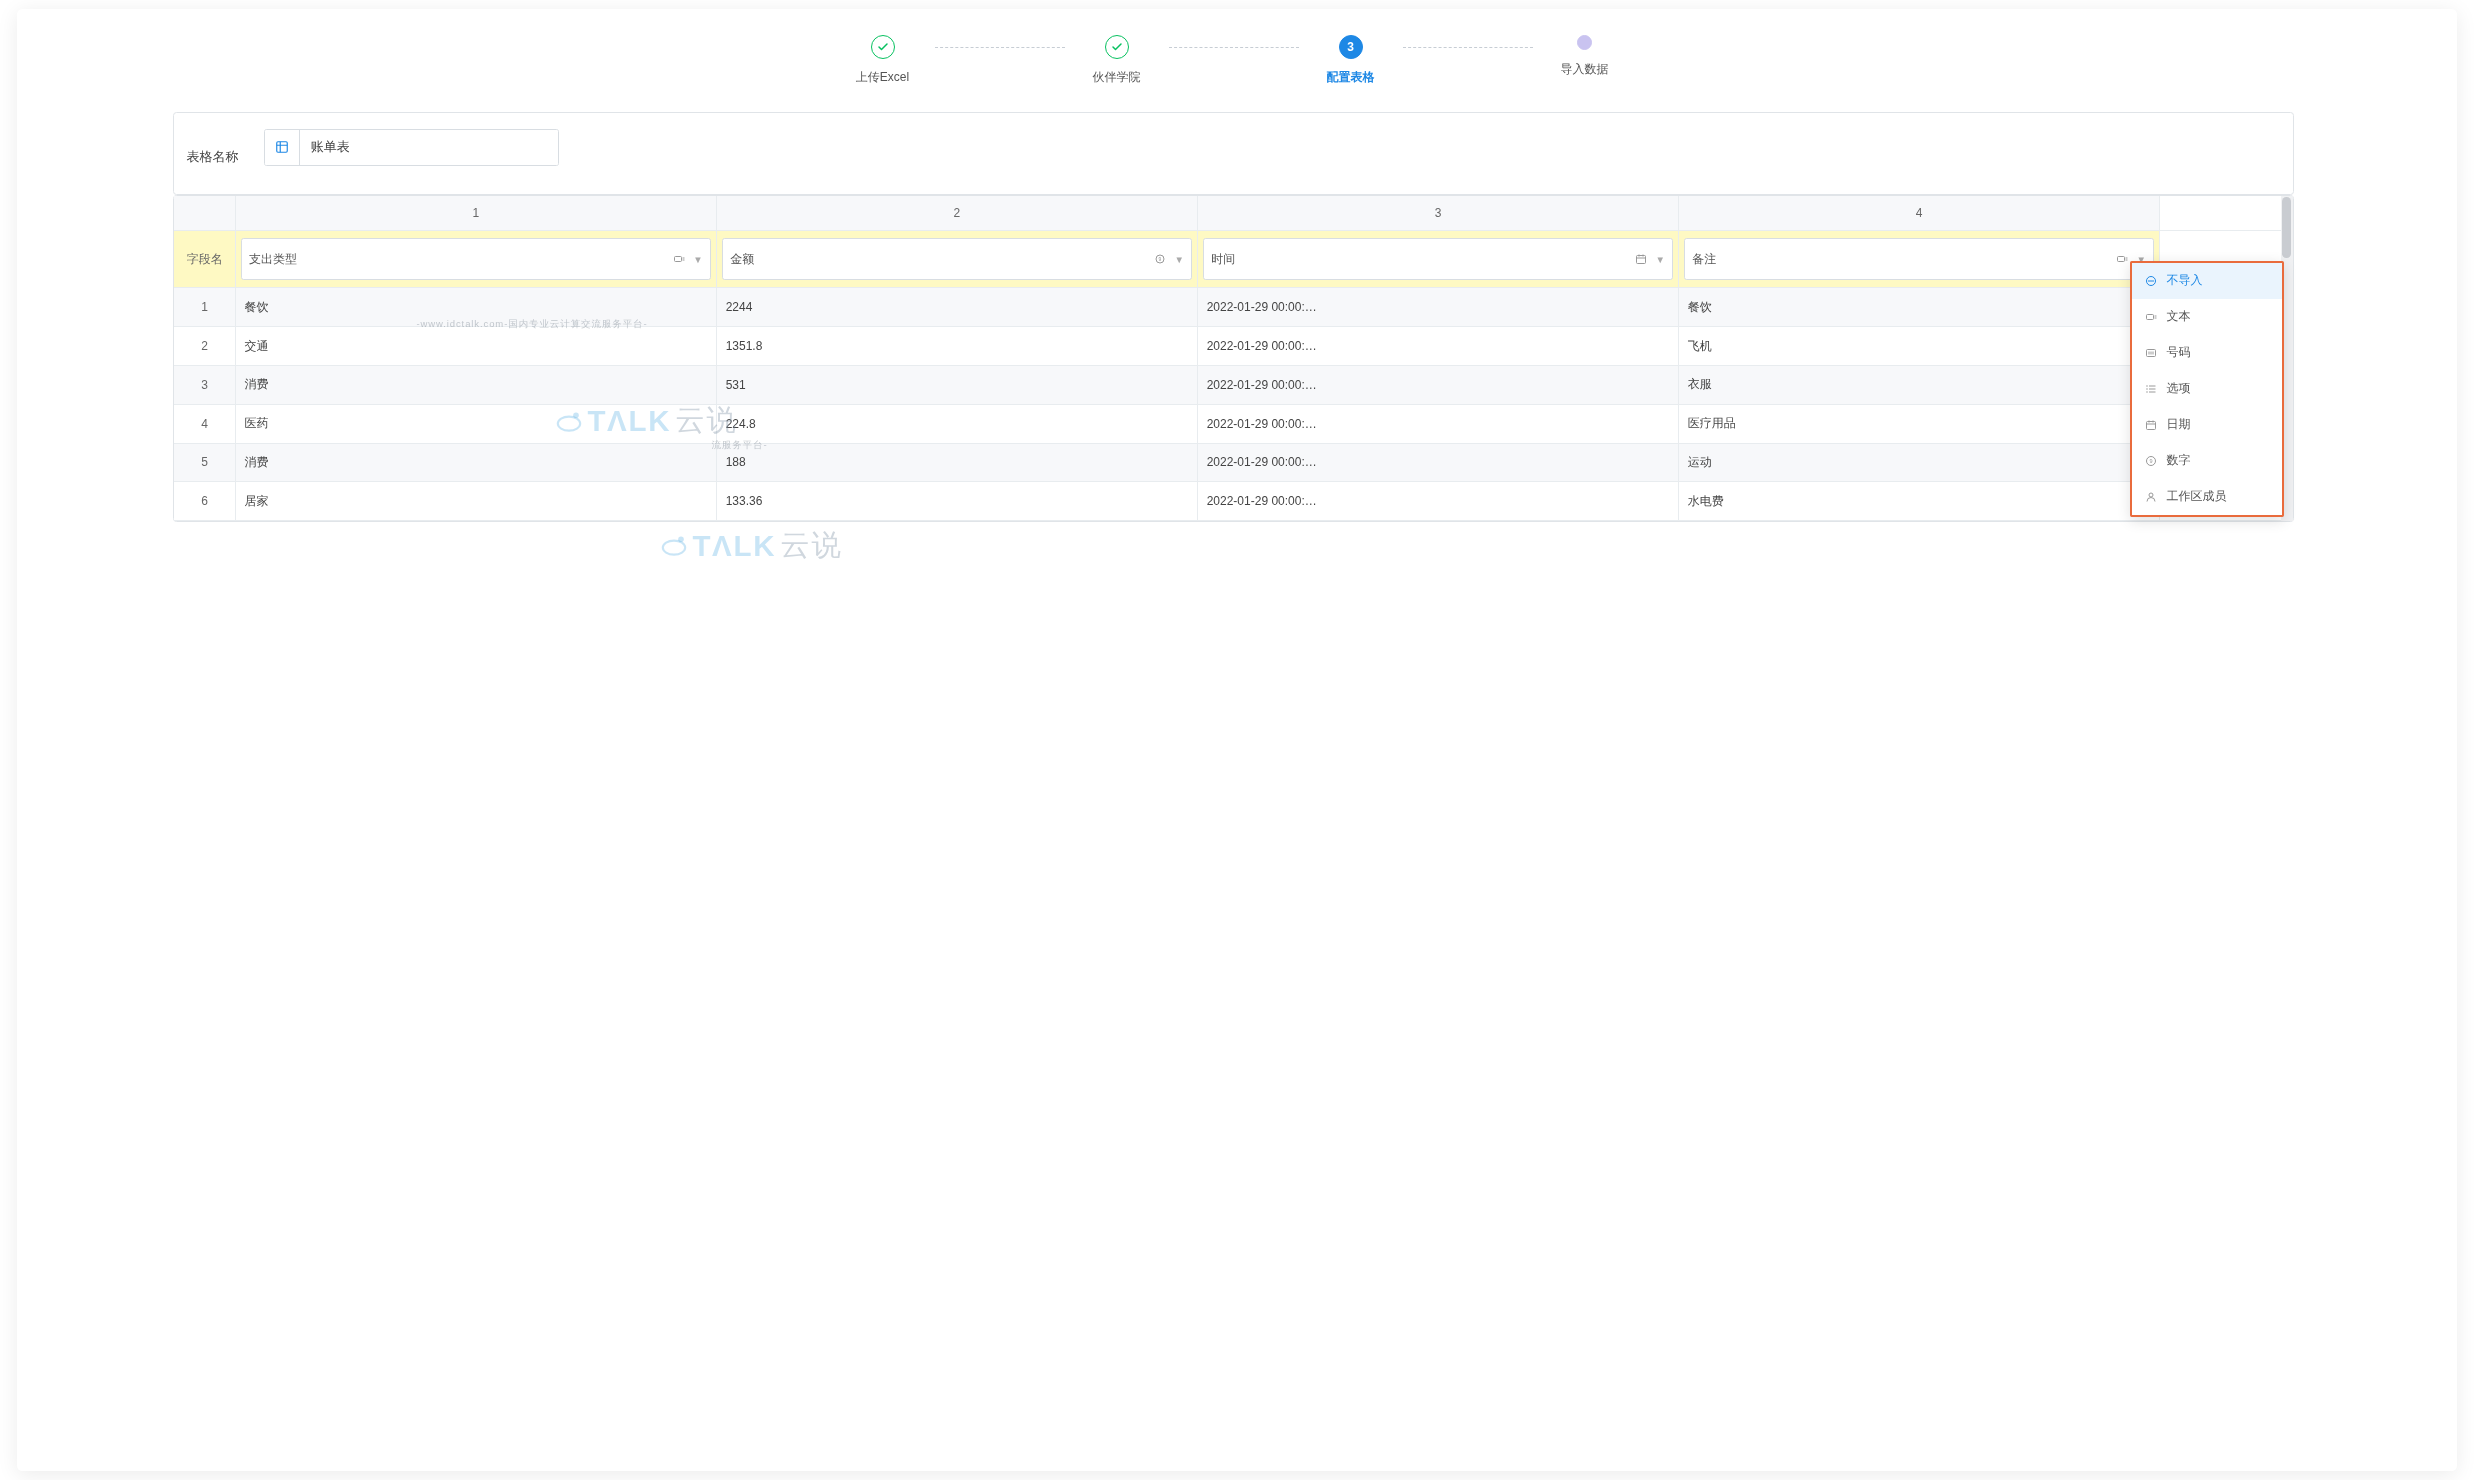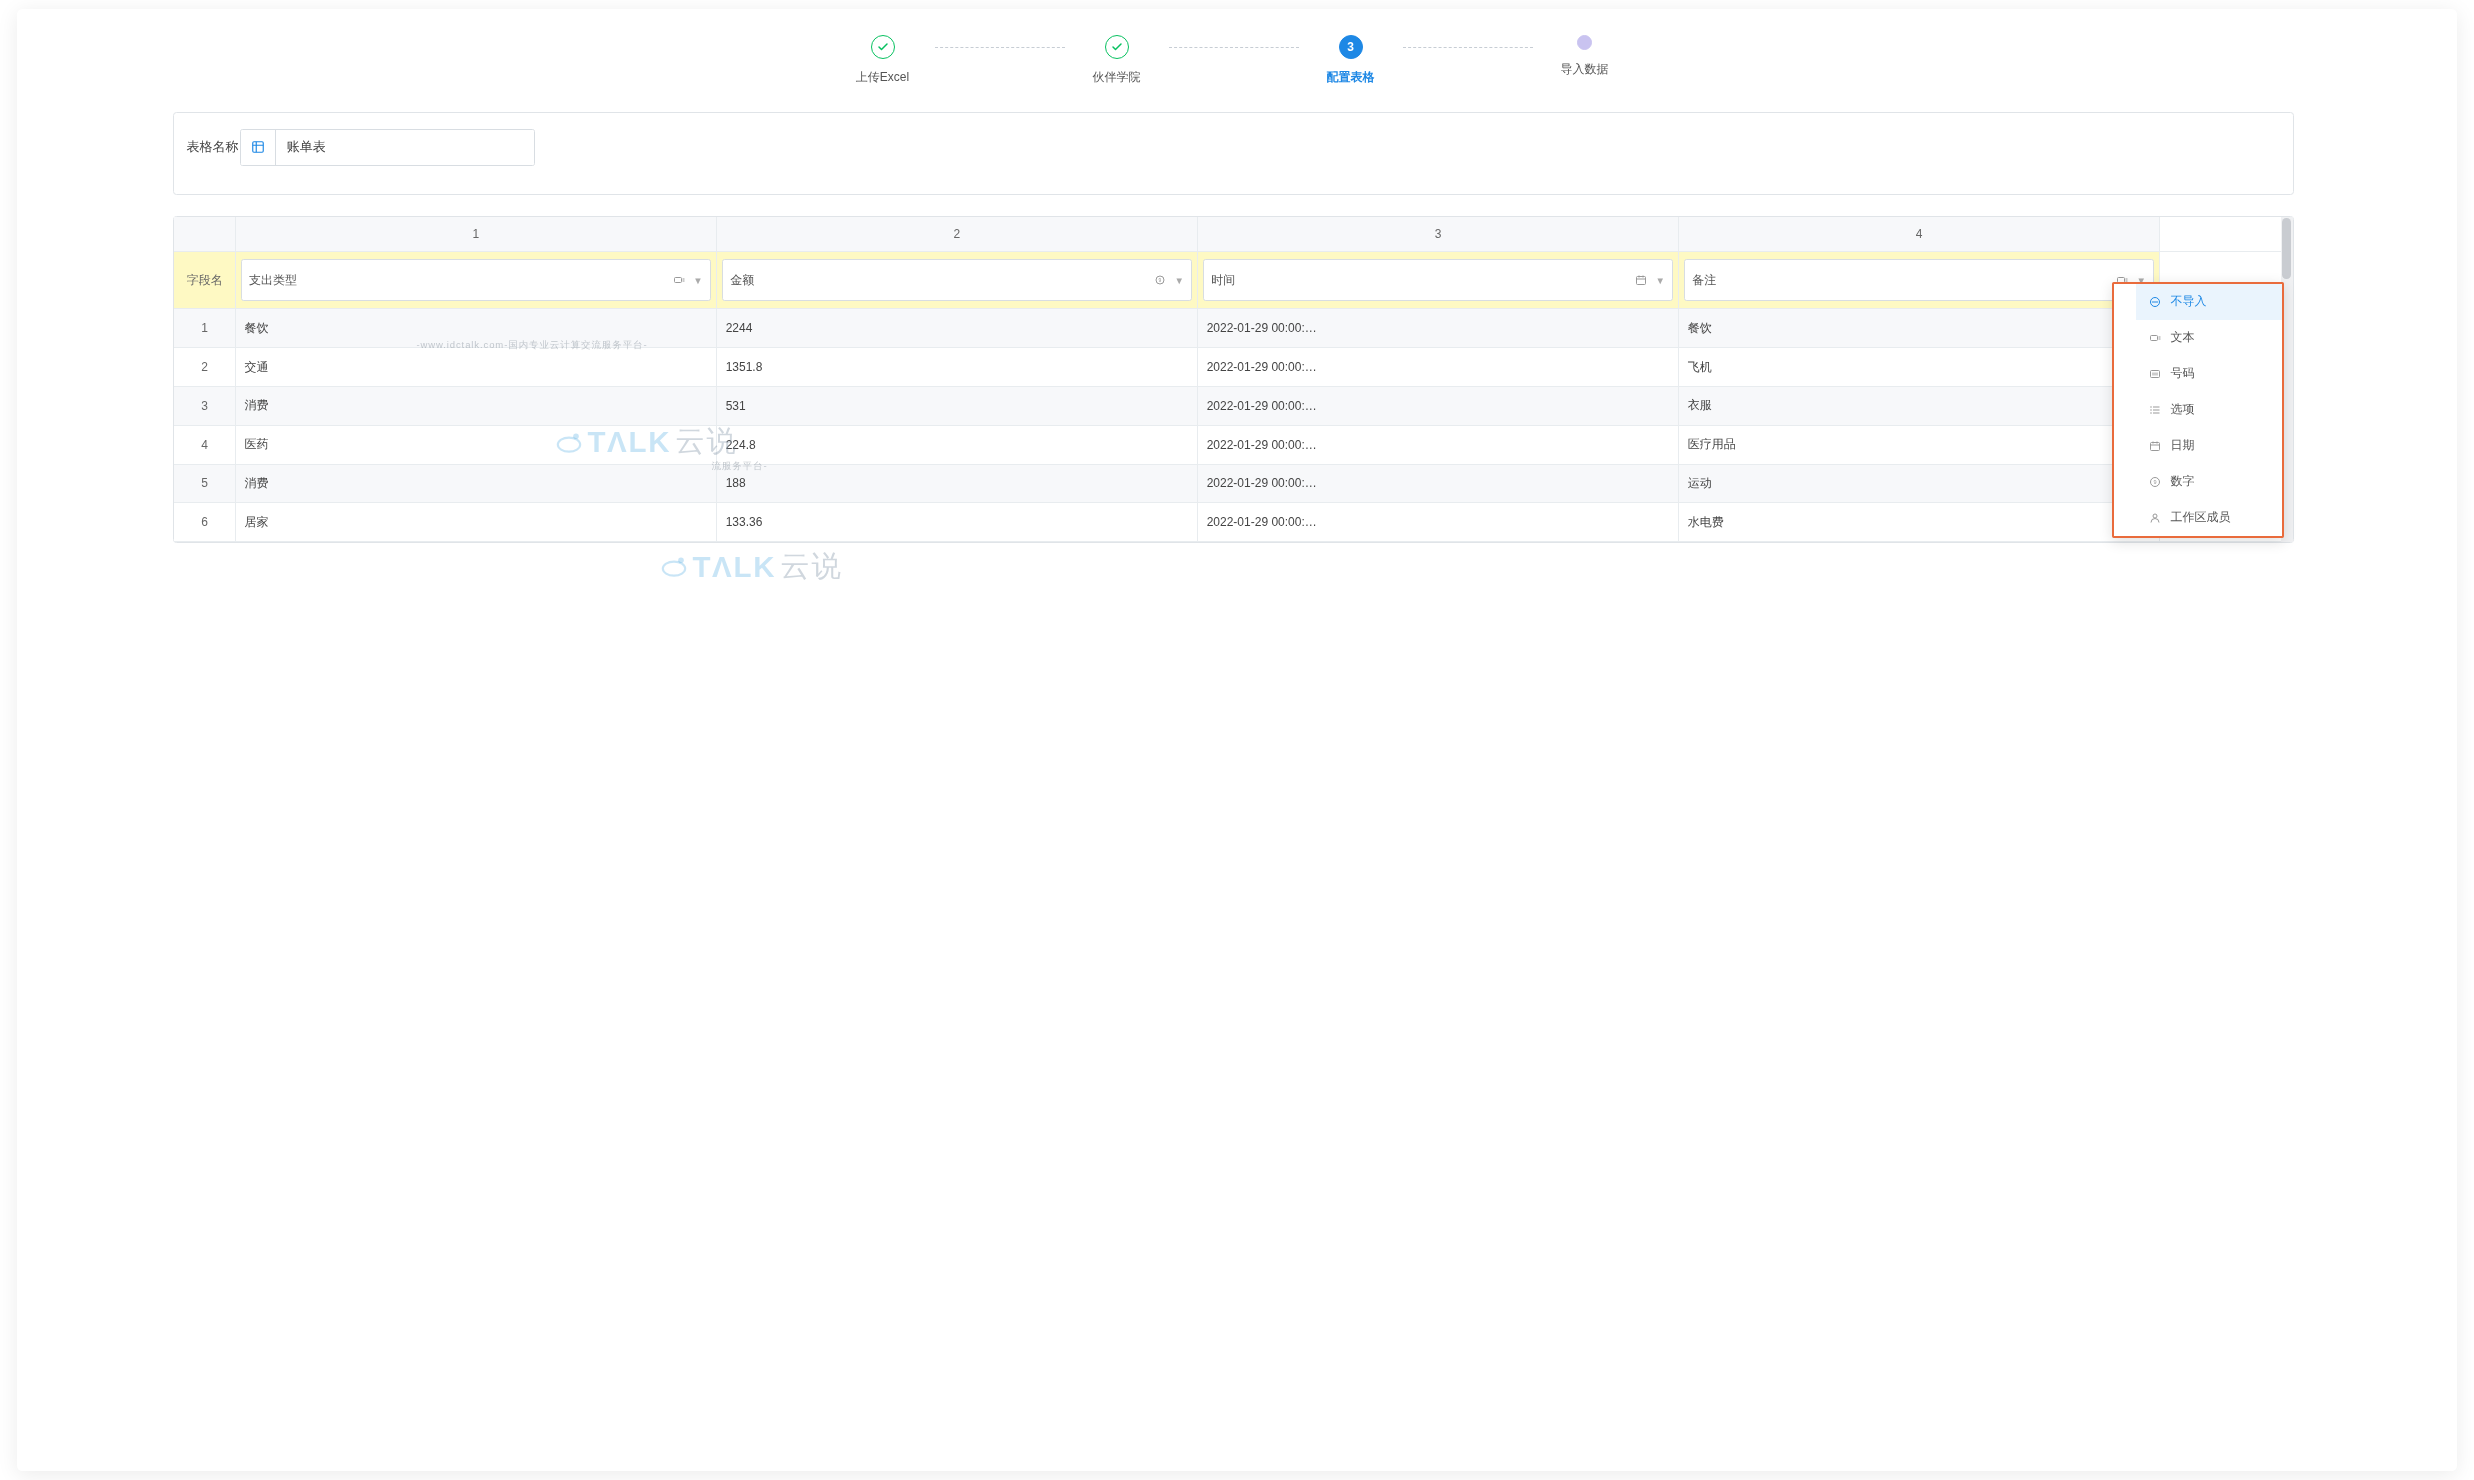--- a/index.html
+++ b/index.html
@@ -35,21 +35,21 @@
   .step-active .step-circle { background: #1e88e5; border: 1.7px solid #1e88e5; color: #fff; font-weight: 600; }
   .step-todo .step-circle { background: #c9c3f0; border: 1.7px solid #c9c3f0; width: 15.6px; height: 15.6px; }
   .step-label { margin-top: 10.4px; font-size: 12px; color: #555; }
   .step-active .step-label { color: #1e88e5; font-weight: 600; }
   .step-line { flex: 1; border-top: 1.7px dashed #c7cdd4; margin-top: 12px; max-width: 130px; }
 
   .section-top { display: flex; justify-content: space-between; align-items: center; margin-bottom: 12px; }
   .section-hint { font-size: 13px; color: #444; }
   .help-link { font-size: 12px; color: #888; display: flex; align-items: center; gap: 3.5px; cursor: pointer; }
 
-  .name-box { border: 0.9px solid #e0e4e8; border-radius: 3.5px; padding: 15.6px 12px 28px; display: flex; align-items: center; gap: 2px; margin-bottom: 21px; position: relative; overflow: hidden; }
+  .name-box { border: 0.9px solid #e0e4e8; border-radius: 3.5px; padding: 15.6px 12px 28px; display: flex; align-items: flex-end; gap: 26px; position: relative; overflow: hidden; }
   .name-label { font-size: 13px; color: #444; }
   .name-field { display: flex; align-items: center; border: 0.9px solid #d8dde2; border-radius: 2.6px; overflow: hidden; width: 295px; }
   .name-prefix { width: 35px; height: 35px; display: flex; align-items: center; justify-content: center; border-right: 0.9px solid #d8dde2; background: #fff; color: #1e88e5; }
   .name-input { flex: 1; border: none; height: 35px; padding: 0 10.4px; font-size: 13px; color: #444; outline: none; }
 
   
   .grid-wrap { border: 0.9px solid #e0e4e8; border-radius: 3.5px; position: relative; display: flex; }
   .grid-content { flex: 1; overflow: hidden; }
   .grid-scrollbar { width: 12px; background: #f0f1f3; position: relative; }
   .grid-thumb { position: absolute; left: 1.7px; right: 1.7px; top: 1.7px; height: 61px; background: #c9ccd1; border-radius: 4.3px; }
@@ -66,24 +66,23 @@
   .field-select .fs-text { flex: 1; overflow: hidden; text-overflow: ellipsis; white-space: nowrap; }
   .fs-icon { color: #888; margin-right: 5.2px; display: inline-flex; }
   .fs-caret { color: #aaa; margin-left: 3.5px; font-size: 9.5px; }
   tbody tr td { background: #fff; }
   tbody tr.even td { background: #f7f8fa; }
 
   .blank-col { background: #fff !important; border-bottom: 0.9px solid #e8ecef; }
 
   
   .dropdown {
-    position: absolute; right: 8.7px; top: 65px; width: 172px; background: #fff;
+    position: absolute; right: 8.7px; top: 65px; width: 154px; background: #fff;
     border: 2.6px solid #e96b3c; border-radius: 1.7px; box-shadow: 0 3.5px 14px rgba(0,0,0,0.12);
     z-index: 10;
-    padding-left: 22px;
   }
   .dd-item { display: flex; align-items: center; gap: 8.7px; padding: 9.5px 12px; font-size: 12px; color: #555; cursor: pointer; }
   .dd-item.selected { background: #eaf4fd; color: #1e88e5; }
   .dd-icon { width: 14px; display: inline-flex; justify-content: center; color: #999; }
   .dd-item.selected .dd-icon { color: #1e88e5; }
 
   
   .footer { display: flex; justify-content: center; gap: 17.4px; padding: 35px 0 26px; }
   .btn { min-width: 113px; height: 38px; border-radius: 3.5px; font-size: 13px; cursor: pointer; border: none; }
   .btn-secondary { background: #f0f1f3; color: #999; }

